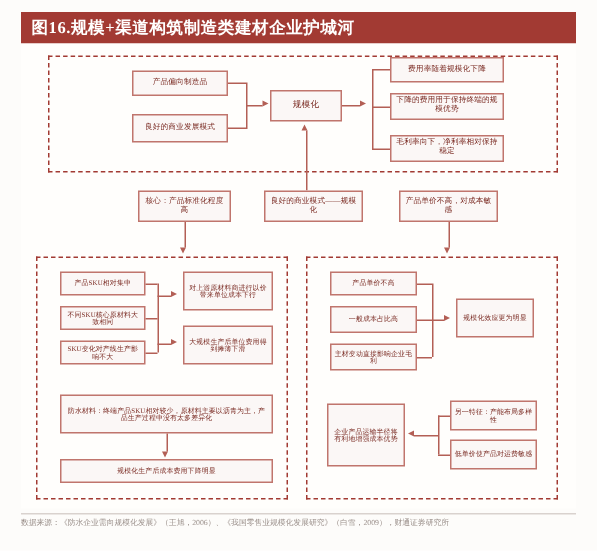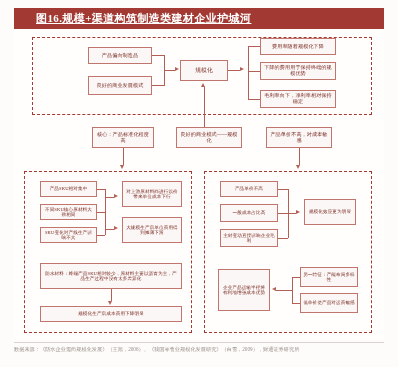--- a/index.html
+++ b/index.html
@@ -15,21 +15,21 @@
     background:#fdfcfa;
   }
   
   .title-bar{
     position:absolute;left:14px;top:8px;width:370px;height:21px;
     background:#a23a33;
     display:flex;align-items:center;
   }
   .title-bar .txt{
     color:#ffffff;font-size:11px;font-weight:bold;
-    padding-left:22px;letter-spacing:.4px;white-space:nowrap;text-decoration:underline;
+    padding-left:7px;letter-spacing:.4px;white-space:nowrap;
   }
   
   .canvas{
     position:absolute;left:14px;top:29px;width:370px;height:310px;
     background:#fffefc;
   }
   
   .dash{
     position:absolute;border:1px dashed #a23a33;
     box-sizing:border-box;background:transparent;

